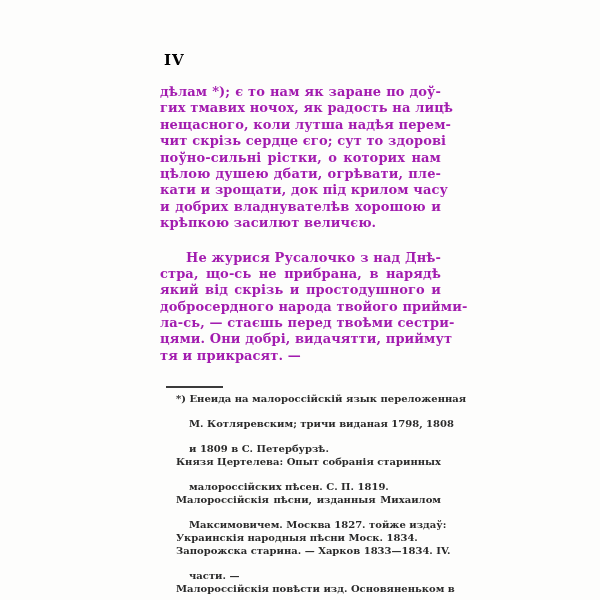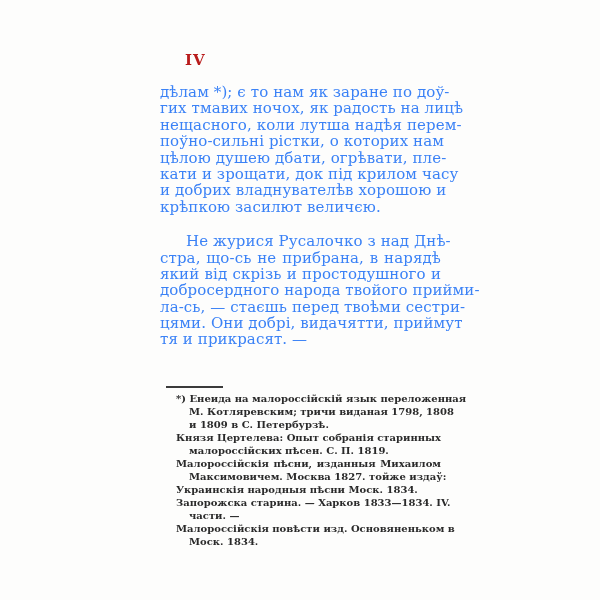--- a/index.html
+++ b/index.html
@@ -13,37 +13,37 @@
   }
   #page {
     position: relative;
     width: 600px;
     height: 600px;
     background: #fdfdfc;
     color: #242424;
   }
   #page-number {
     position: absolute;
-    left: 185px;
+    left: 164px;
     top: 51px;
     font-size: 15px;
     font-weight: 700;
     letter-spacing: 1px;
-    color: #b91c1c;
+    color: #000000;
   }
   #main-text {
     position: absolute;
     left: 160px;
     top: 84px;
     width: 281px;
-    font-size: 15px;
-    font-weight: 400;
+    font-size: 13px;
+    font-weight: 700;
     line-height: 16.4px;
     letter-spacing: 0.1px;
-    color: #3b82f6;
+    color: #a21caf;
   }
   .para { margin: 0 0 18px 0; }
   .line {
     text-align: justify;
     text-align-last: justify;
     white-space: nowrap;
     height: 16.4px;
   }
   .line.noj {
     text-align: right;
@@ -72,33 +72,34 @@
   .fn-line {
     text-align: justify;
     text-align-last: justify;
     white-space: nowrap;
     height: 13px;
   }
   .fn-line.noj {
     text-align: center;
     text-align-last: left;
   }
-  .fn-line.cont { padding-left: 13px; }
+  .fn-line.cont { padding-left: 13px; margin-top: 12px; }
 </style>
 </head>
 <body>
 
 <div id="page">
   <div id="page-number">IV</div>
 
   <div id="main-text">
       <div class="para">
         <div class="line">дѣлам *); є то нам як заране по доў-</div>
         <div class="line">гих тмавих ночох, як радость на лицѣ</div>
         <div class="line">нещасного, коли лутша надѣя перем-</div>
+        <div class="line">чит скрізь сердце єго; сут то здорові</div>
         <div class="line">поўно-сильні рістки, о которих нам</div>
         <div class="line">цѣлою душею дбати, огрѣвати, пле-</div>
         <div class="line">кати и зрощати, док під крилом часу</div>
         <div class="line">и добрих владнувателѣв хорошою и</div>
         <div class="line noj">крѣпкою засилют величєю.</div>
       </div>
       <div class="para">
         <div class="line ind">Не журися Русалочко з над Днѣ-</div>
         <div class="line">стра, що-сь не прибрана, в нарядѣ</div>
         <div class="line">який від скрізь и простодушного и</div>

